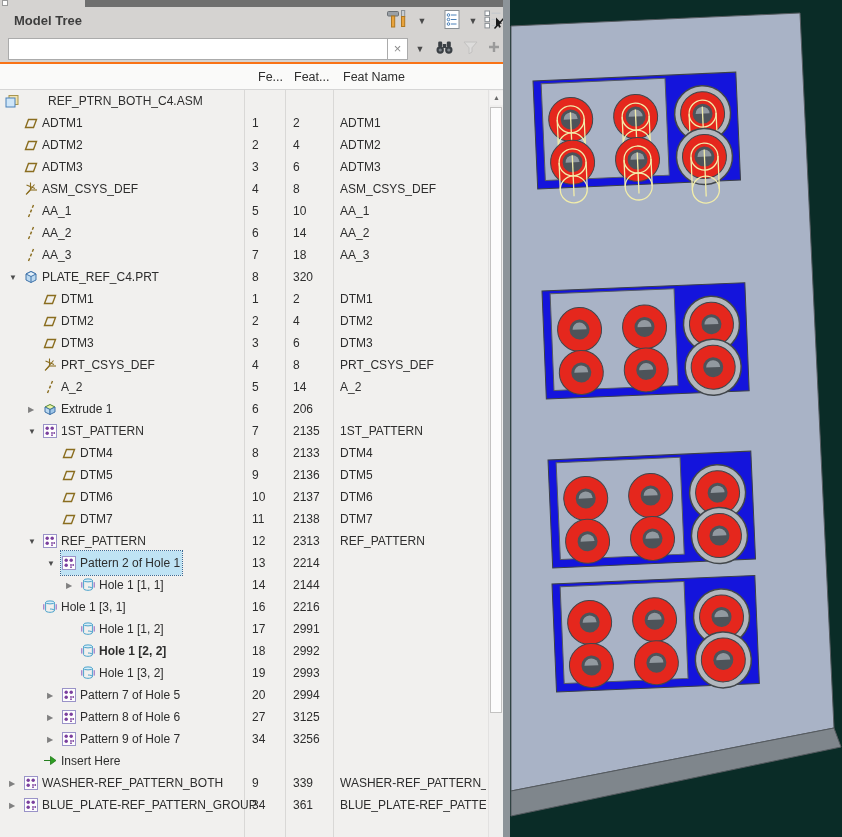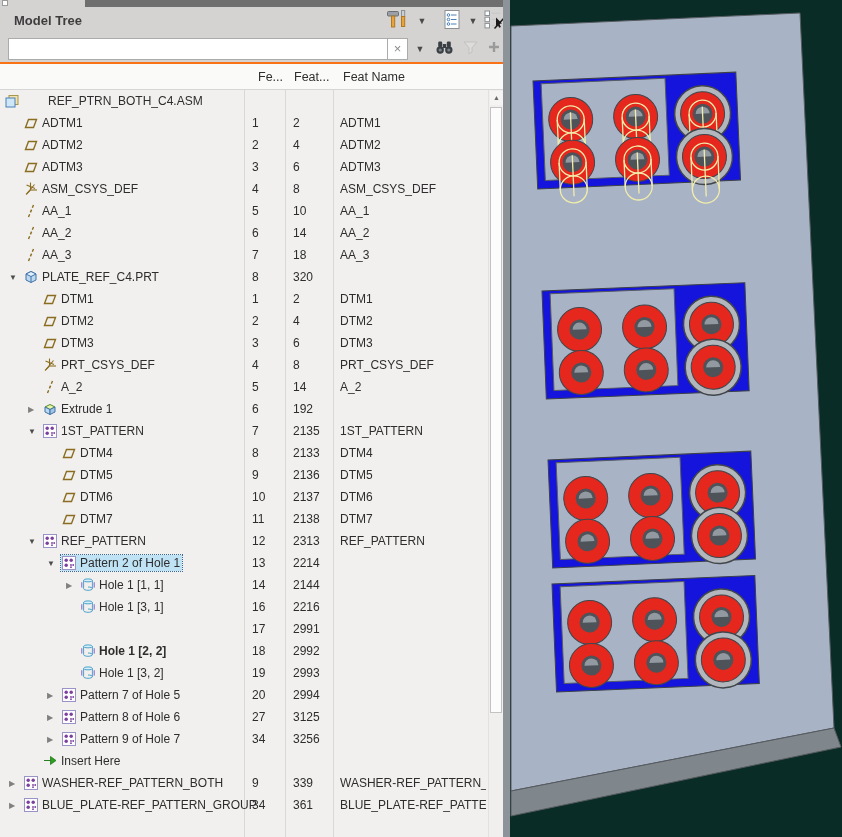--- a/index.html
+++ b/index.html
@@ -27,21 +27,21 @@
   .ch-fe{left:258px;} .ch-feat{left:294px;} .ch-name{left:343px;}
   
   .tree{position:absolute;left:0;top:90px;width:503px;height:747px;background:#f1f0ee;overflow:hidden;}
   .vline{position:absolute;top:-28px;bottom:0;width:1px;background:#d9d8d6;}
   .trow{position:relative;width:488px;height:22px;font-size:12px;color:#2d2d2d;}
   .tcell{position:absolute;left:0;top:0;height:22px;display:flex;align-items:center;white-space:nowrap;}
   .arrow{width:14px;font-size:8px;flex:0 0 14px;text-align:left;}
   .arrow.open{color:#4c4c4c;} .arrow.closed{color:#808080;}
   .ticon{width:16px;height:16px;flex:0 0 16px;margin-right:3px;}
   .ticon svg{display:block;}
-  .sel{display:flex;align-items:center;background:#bfe3f4;outline:1px dotted #3a6a96;height:16px;padding-right:2px;}
+  .sel{display:flex;align-items:center;background:#bfe3f4;outline:1px dotted #3a6a96;height:24px;padding-right:2px;}
   .num{position:absolute;top:0;height:22px;line-height:22px;overflow:hidden;white-space:nowrap;}
   .c-fe{left:252px;width:30px;} .c-feat{left:293px;width:38px;} .c-name{left:340px;width:146px;}
   
   .sbar{position:absolute;left:488px;top:90px;width:15px;height:747px;background:#f0efee;border-left:1px solid #e2e1e0;box-sizing:border-box;}
   .sbar .up{position:absolute;left:1px;top:1px;width:13px;height:14px;background:#f5f4f3;color:#6a6a6a;font-size:7px;text-align:center;line-height:14px;}
   .sbar .thumb{position:absolute;left:1px;top:17px;width:12px;height:606px;background:#fcfcfc;border:1px solid #c3c2c1;box-sizing:border-box;}
   .splitter{position:absolute;left:503px;top:0;width:7px;height:837px;background:#8d9499;}
   
   .view{position:absolute;left:510px;top:0;width:332px;height:837px;}
 </style>
@@ -363,21 +363,21 @@
               <span class="ticon">
                 <svg width="16" height="16" viewBox="0 0 16 16">
                   <path d="M3 6l5-2.5L13 6 8 8.5z" fill="#e9f5a8" stroke="#56852f"></path>
                   <path d="M3 6v5l5 2.5V8.5z" fill="#bcd9f0" stroke="#3f72a8"></path>
                   <path d="M13 6v5l-5 2.5V8.5z" fill="#9fc6e8" stroke="#3f72a8"></path>
                 </svg>
               </span>
               <span>Extrude 1</span>
             </div>
             <div class="num c-fe">6</div>
-            <div class="num c-feat">192</div>
+            <div class="num c-feat">206</div>
             <div class="num c-name"></div>
           </div>
           <div class="trow">
             <div class="tcell" style="padding-left: 28px;">
               <span class="arrow open">▼</span>
               <span class="ticon">
                 <svg width="16" height="16" viewBox="0 0 16 16">
                   <rect x="1.5" y="1.5" width="13" height="13" fill="#fdfdfd" stroke="#9a93c8"></rect>
                   <circle cx="5.2" cy="5.2" r="1.7" fill="#7b3f9e"></circle>
                   <circle cx="10.2" cy="5.2" r="1.7" fill="#7b3f9e"></circle>
@@ -500,38 +500,51 @@
                   <path d="M1.8 5.2v5.4M14.2 5.2v5.4" stroke="#8b5fc0" fill="none"></path>
                 </svg>
               </span>
               <span>Hole 1 [1, 1]</span>
             </div>
             <div class="num c-fe">14</div>
             <div class="num c-feat">2144</div>
             <div class="num c-name"></div>
           </div>
           <div class="trow">
-            <div class="tcell" style="padding-left: 80px; justify-content: center;">
+            <div class="tcell" style="padding-left: 42px; justify-content: center;">
               <span class="ticon">
                 <svg width="16" height="16" viewBox="0 0 16 16">
                   <g fill="none" stroke="#4aa3cc">
                     <ellipse cx="8" cy="3.4" rx="4.4" ry="1.5" fill="#d8eef8"></ellipse>
                     <path d="M3.6 3.4v8.2c0 .95 2 1.7 4.4 1.7s4.4-.75 4.4-1.7V3.4"></path>
                     <path d="M12.4 11.6c0-.9-2-1.6-4.4-1.6"></path>
                   </g>
                   <path d="M1.8 5.2v5.4M14.2 5.2v5.4" stroke="#8b5fc0" fill="none"></path>
                 </svg>
               </span>
               <span>Hole 1 [3, 1]</span>
             </div>
             <div class="num c-fe">16</div>
             <div class="num c-feat">2216</div>
             <div class="num c-name"></div>
           </div>
           <div class="trow">
+            <div class="tcell" style="padding-left: 80px;">
+              <span class="ticon">
+                <svg width="16" height="16" viewBox="0 0 16 16">
+                  <g fill="none" stroke="#4aa3cc">
+                    <ellipse cx="8" cy="3.4" rx="4.4" ry="1.5" fill="#d8eef8"></ellipse>
+                    <path d="M3.6 3.4v8.2c0 .95 2 1.7 4.4 1.7s4.4-.75 4.4-1.7V3.4"></path>
+                    <path d="M12.4 11.6c0-.9-2-1.6-4.4-1.6"></path>
+                  </g>
+                  <path d="M1.8 5.2v5.4M14.2 5.2v5.4" stroke="#8b5fc0" fill="none"></path>
+                </svg>
+              </span>
+              <span>Hole 1 [1, 2]</span>
+            </div>
             <div class="num c-fe">17</div>
             <div class="num c-feat">2991</div>
             <div class="num c-name"></div>
           </div>
           <div class="trow">
             <div class="tcell" style="padding-left: 80px; font-weight: bold;">
               <span class="ticon">
                 <svg width="16" height="16" viewBox="0 0 16 16">
                   <g fill="none" stroke="#4aa3cc">
                     <ellipse cx="8" cy="3.4" rx="4.4" ry="1.5" fill="#d8eef8"></ellipse>

